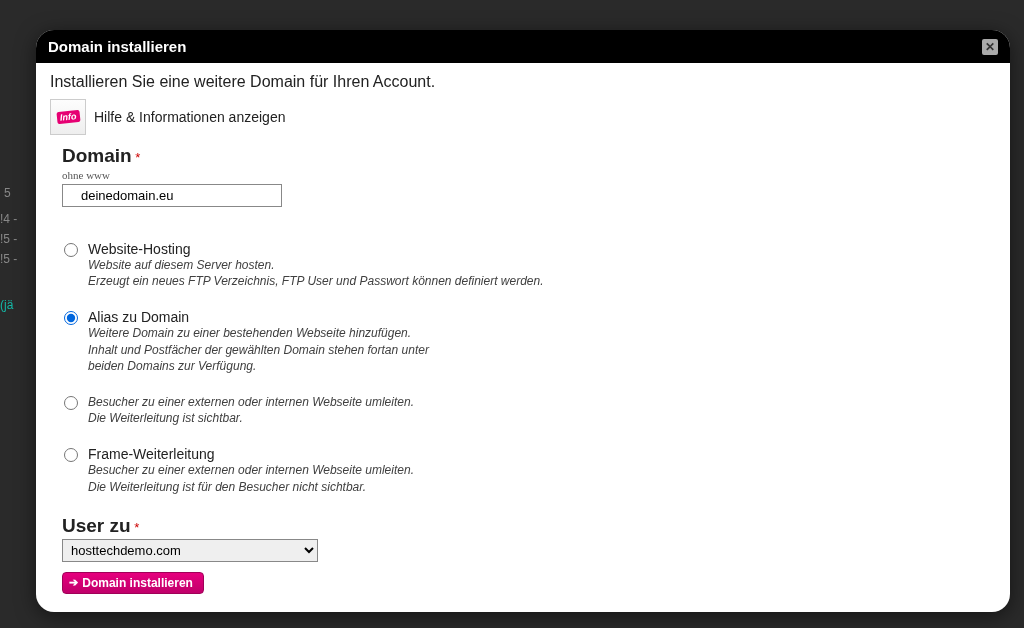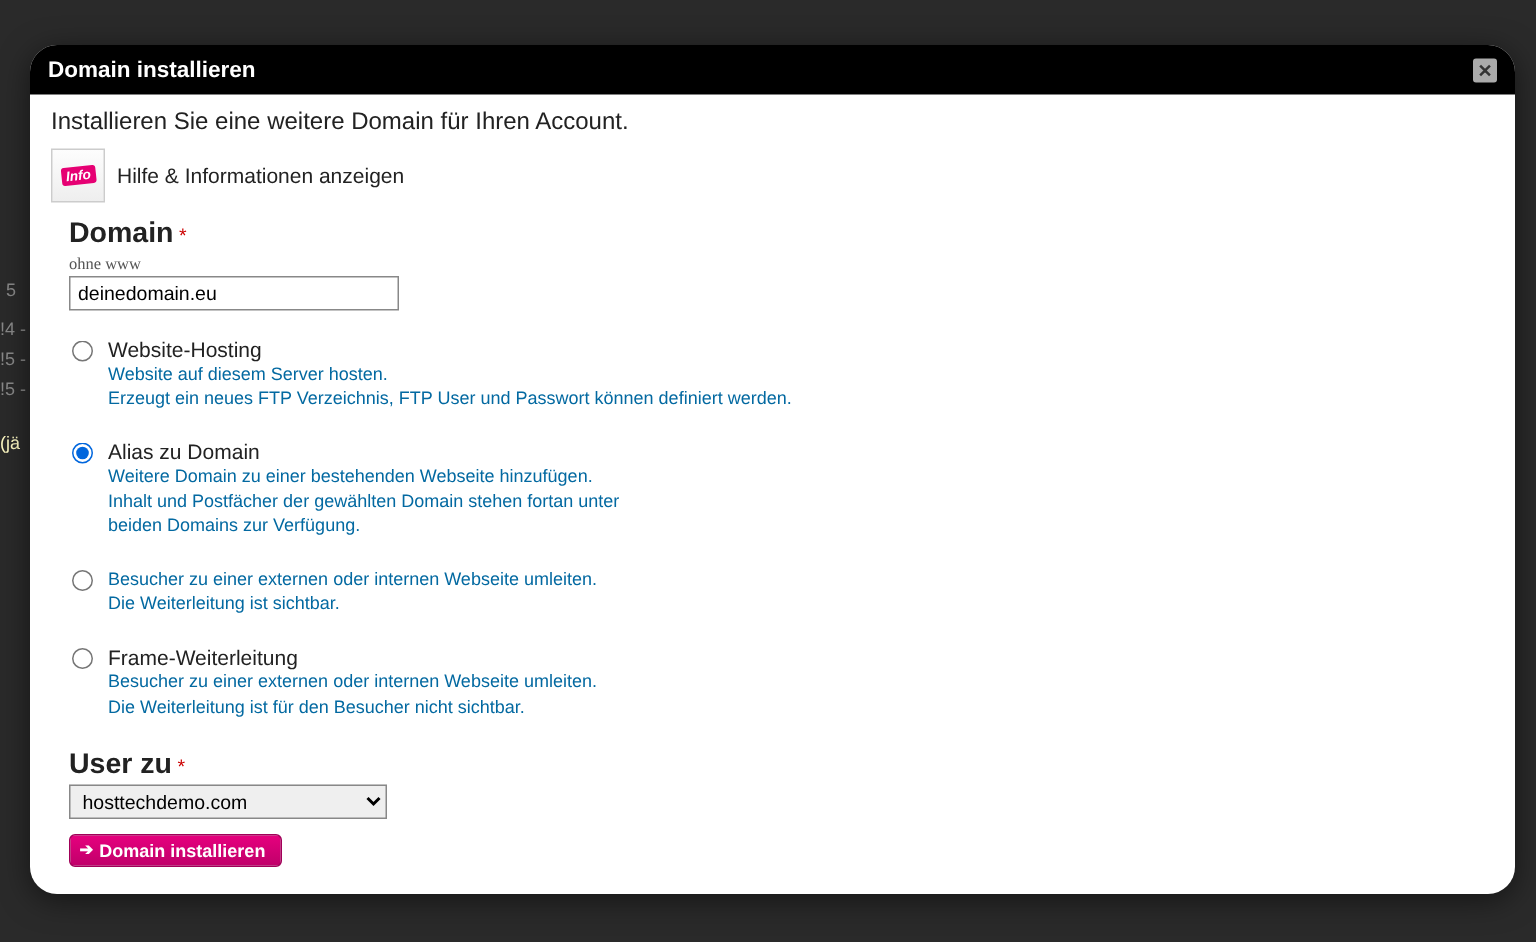--- a/index.html
+++ b/index.html
@@ -18,21 +18,21 @@
     }
     .bg-frag {
       position: absolute;
       color: #888;
       font-size: 12px;
       white-space: nowrap;
     }
     .modal {
       position: absolute;
       top: 30px;
-      left: 20px;
+      left: 36px;
       right: 14px;
       background: #fff;
       border-radius: 18px;
       overflow: hidden;
       box-shadow: 0 4px 20px rgba(0,0,0,0.5);
     }
     .modal-header {
       background: #000;
       color: #fff;
       padding: 8px 12px;
@@ -101,52 +101,53 @@
       font-weight: bold;
     }
     .req { color: #c00; }
     .sub-label {
       font-size: 11px;
       color: #555;
       font-family: Liberation Serif, serif;
     }
     .domain-input {
       width: 220px;
-      padding: 3px 5px;
+      padding: 3px 18px;
       font-size: 13px;
       border: 1px solid #888;
       margin-top: 2px;
       margin-bottom: 8px;
     }
-    .radio-group { margin-top: 4px; }
+    .radio-group { margin-top: 20px; }
     .radio-item {
       display: flex;
       align-items: flex-start;
       gap: 10px;
       padding: 6px 0 14px 2px;
     }
     .radio-item input[type=radio] {
       margin-top: 2px;
       width: 14px;
       height: 14px;
       accent-color: #0066dd;
     }
     .radio-body { flex: 1; }
     .radio-title {
       font-size: 14px;
     }
     .radio-desc {
       font-size: 12px;
-      color: #0369a1;
+      color: #404040;
       line-height: 1.35;
       max-width: 500px;
+      font-style: italic;
     }
     .alias-section { margin-top: 6px; }
     .alias-select {
-      width: 212px;
+      width: 256px;
       padding: 2px 4px;
       font-size: 13px;
       border: 1px solid #888;
       margin-top: 2px;
     }
     .submit-btn {
       margin-top: 10px;
       background: linear-gradient(180deg,#e6007e,#c0006a);
       color: #fff;
       border: 1px solid #a00058;
@@ -164,21 +165,21 @@
     }
   </style>
 </head>
 <body>
 
 <div class="backdrop">
   <div class="bg-frag" style="top:186px;left:4px;">5</div>
   <div class="bg-frag" style="top:212px;left:0px;">!4 -</div>
   <div class="bg-frag" style="top:232px;left:0px;">!5 -</div>
   <div class="bg-frag" style="top:252px;left:0px;">!5 -</div>
-  <div class="bg-frag" style="top:288px;left:0px;color:#fef9c3;">(jä</div>
+  <div class="bg-frag" style="top:298px;left:0px;color:#14b8a6;">(jä</div>
 </div>
 
 <div class="modal">
   <div class="modal-header">
     <h2>Domain installieren</h2>
     <div class="close-icon">✕</div>
   </div>
   <div class="modal-body">
     <div class="intro-text">Installieren Sie eine weitere Domain für Ihren Account.</div>
 

